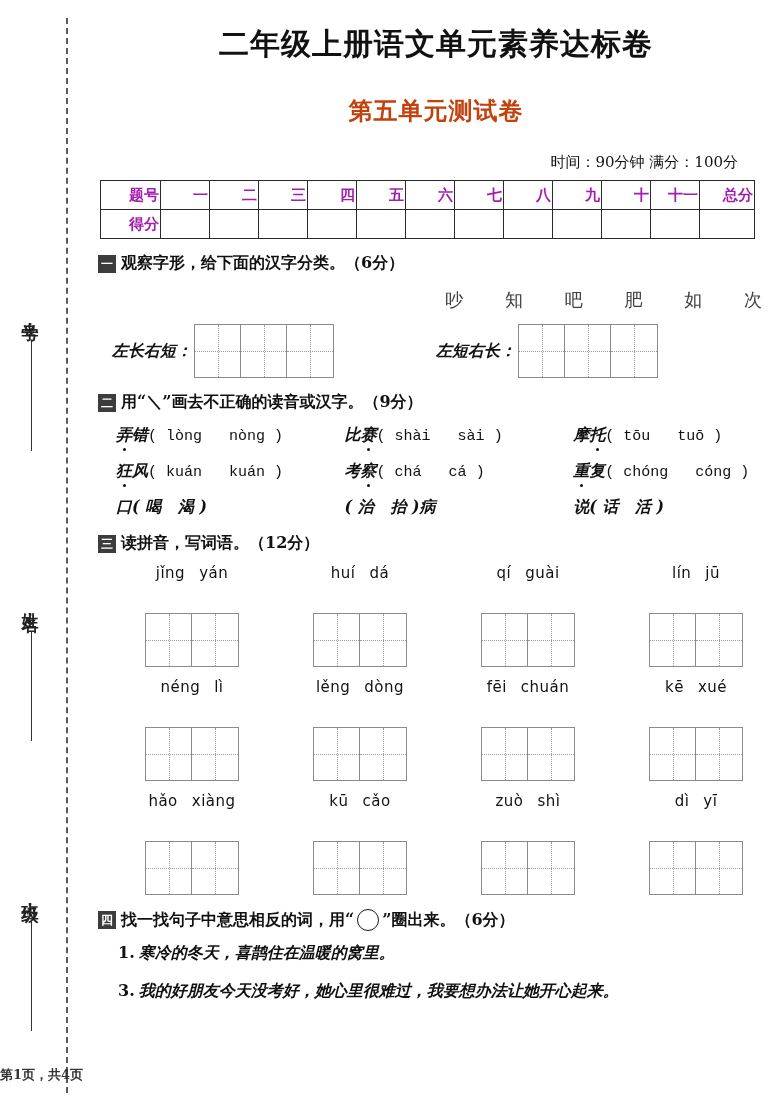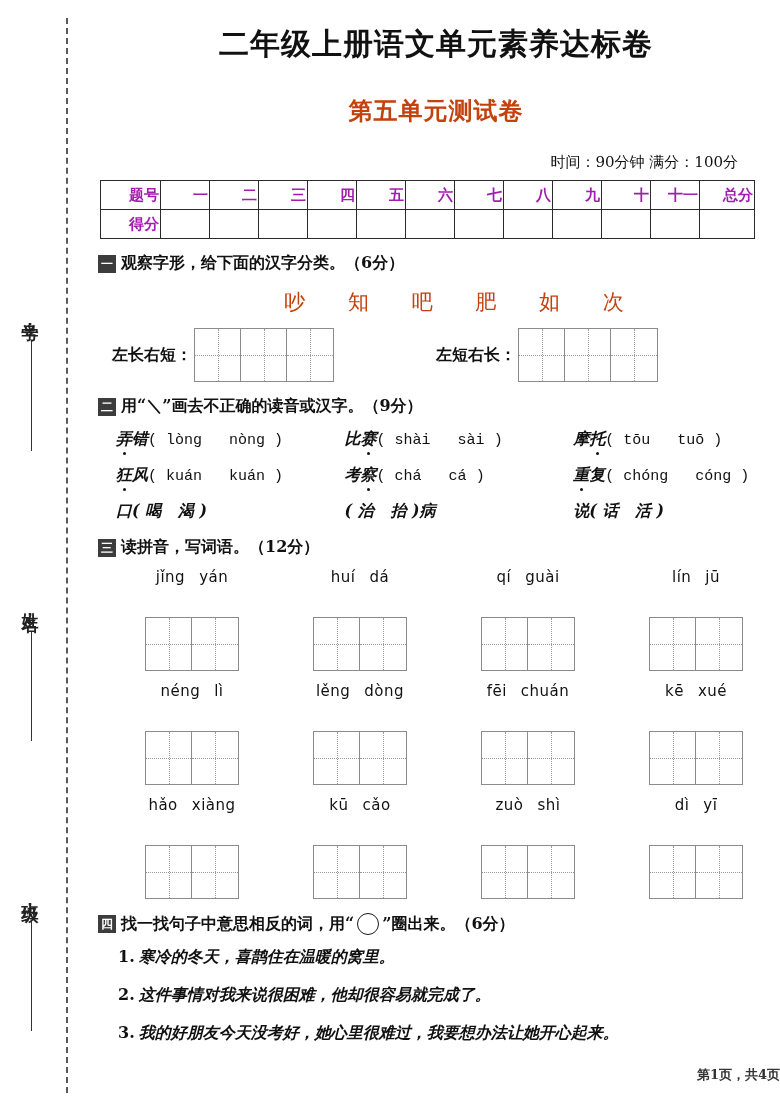--- a/index.html
+++ b/index.html
@@ -152,41 +152,42 @@
     height: 20px;
     border: 1.4px solid #1a1a1a;
     border-radius: 50%;
     margin: 0 3px;
     vertical-align: -4px;
   }
 
   
   .char-row {
     margin-top: 14px;
-    text-align: center;
-    font-family: "DejaVu Serif", serif;
-    font-size: 21px;
-    color: #c2410c;
+    text-align: right;
+    font-family: "DejaVu Serif", serif;
+    font-size: 18px;
+    color: #404040;
     letter-spacing: 0;
     padding-left: 30px;
   }
   .char-row span { margin: 0 18px; }
   .classify-row {
     margin-top: 12px;
     display: flex;
     align-items: center;
     padding-left: 14px;
   }
   .classify-block {
     display: flex;
     align-items: center;
   }
   .classify-label {
     font-family: "DejaVu Serif", serif;
     font-size: 16px;
+    font-style: italic;
     font-weight: bold;
     color: #111;
     white-space: nowrap;
     margin-right: 2px;
   }
   .spacer-mid { width: 102px; }
 
   
   .tzg {
     display: flex;
@@ -288,21 +289,21 @@
     font-style: normal;
     font-family: "DejaVu Serif", serif;
     margin-right: 4px;
   }
 
   
   .footer {
     position: absolute;
     left: 0; right: 0;
     top: 1066px;
-    text-align: right;
+    text-align: left;
     font-family: "DejaVu Serif", serif;
     font-size: 13px;
     font-weight: bold;
     color: #333;
   }
 </style>
 </head>
 <body>
 
 <div class="left-margin">
@@ -558,23 +559,20 @@
       <span class="sec-title-text">找一找句子中意思相反的词，用“</span>
       <span class="circle-glyph"></span>
       <span class="sec-title-text">”圈出来。（6分）</span>
     </div>
 
     <div class="sentences">
       <div class="sentence">
         <span class="snum">1.</span><span>寒冷的冬天，喜鹊住在温暖的窝里。</span>
       </div>
       <div class="sentence">
-        <span class="snum">2.</span><span>这件事情对我来说很困难，他却很容易就完成了。</span>
-      </div>
-      <div class="sentence">
         <span class="snum">3.</span><span>我的好朋友今天没考好，她心里很难过，我要想办法让她开心起来。</span>
       </div>
     </div>
   </div>
 
 </div>
 
 <div class="footer">第1页，共4页</div>
 
 </body></html>

